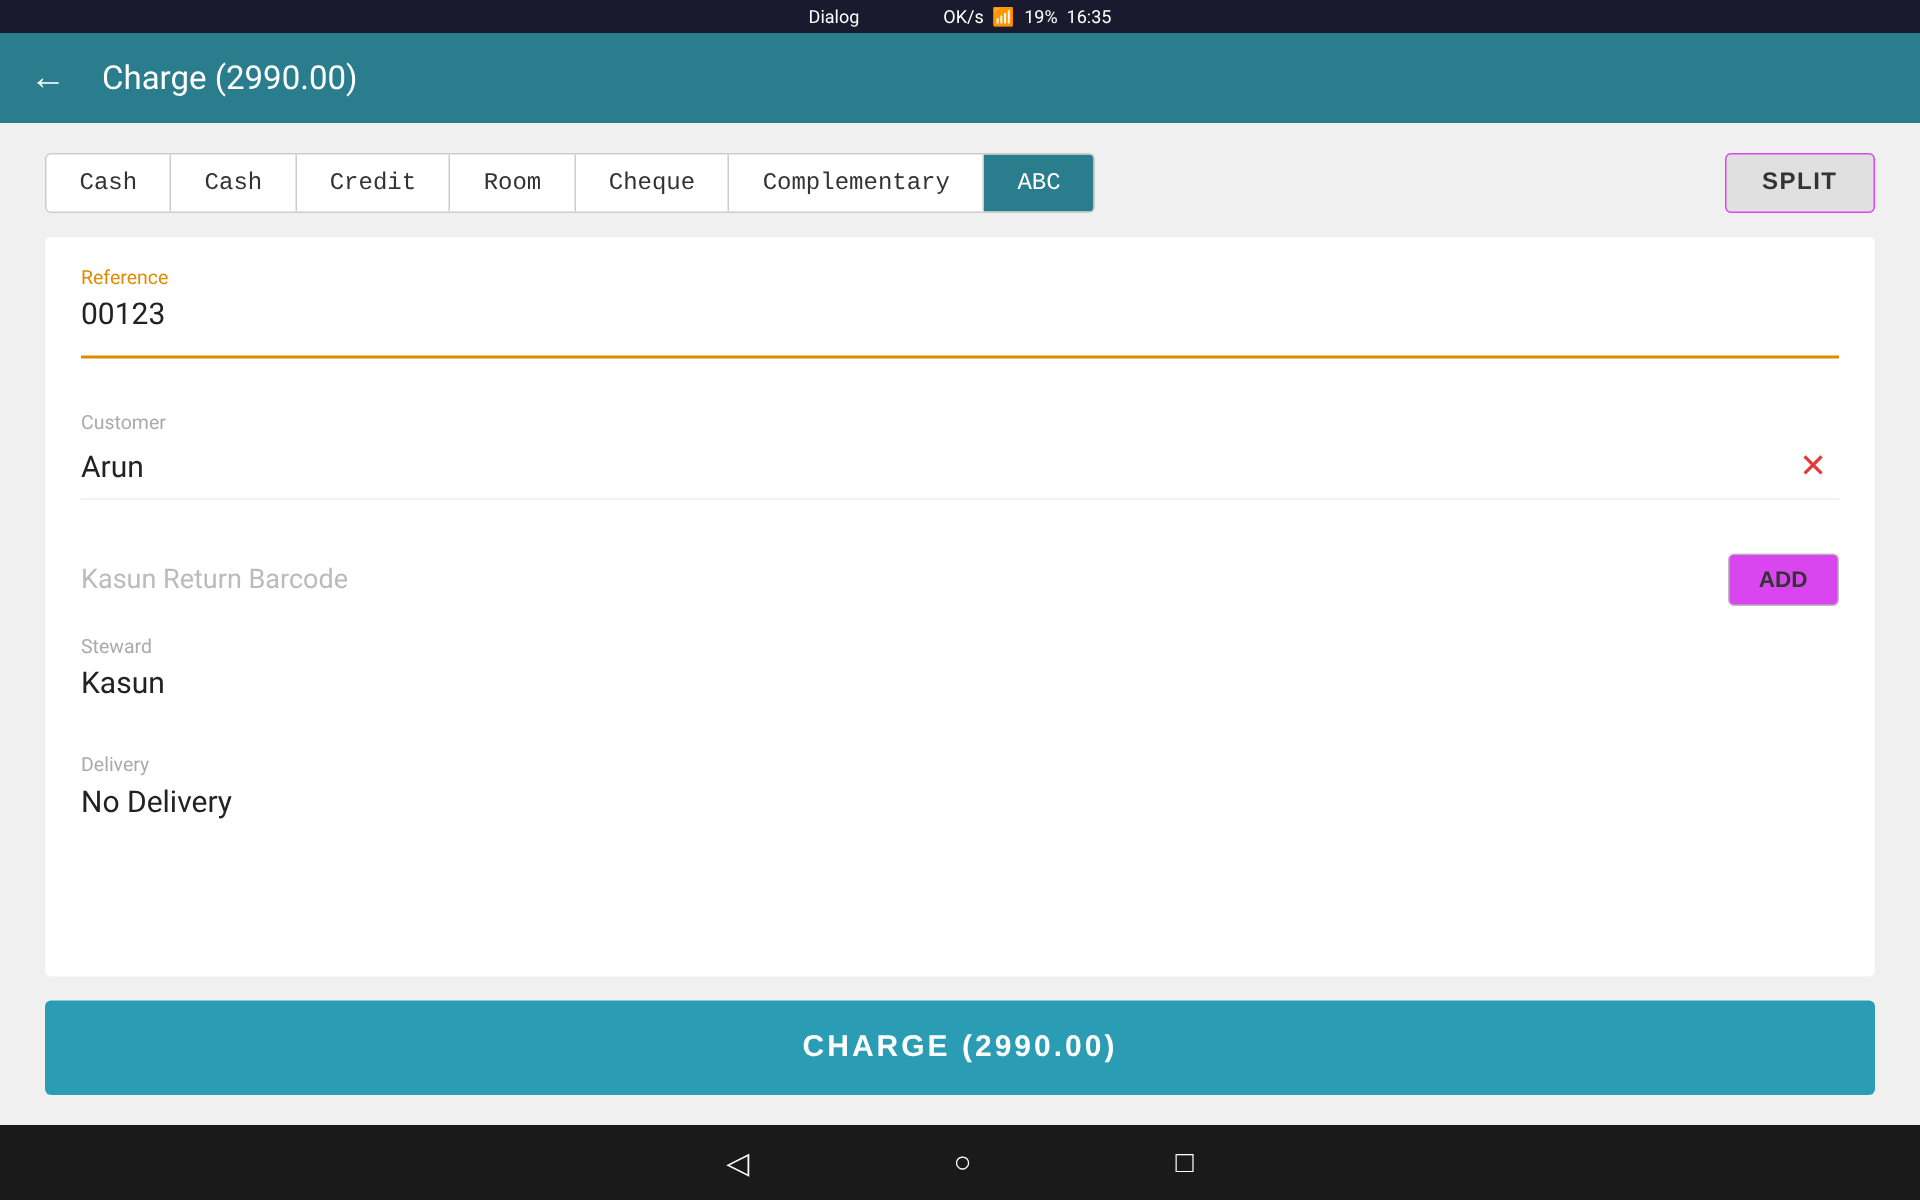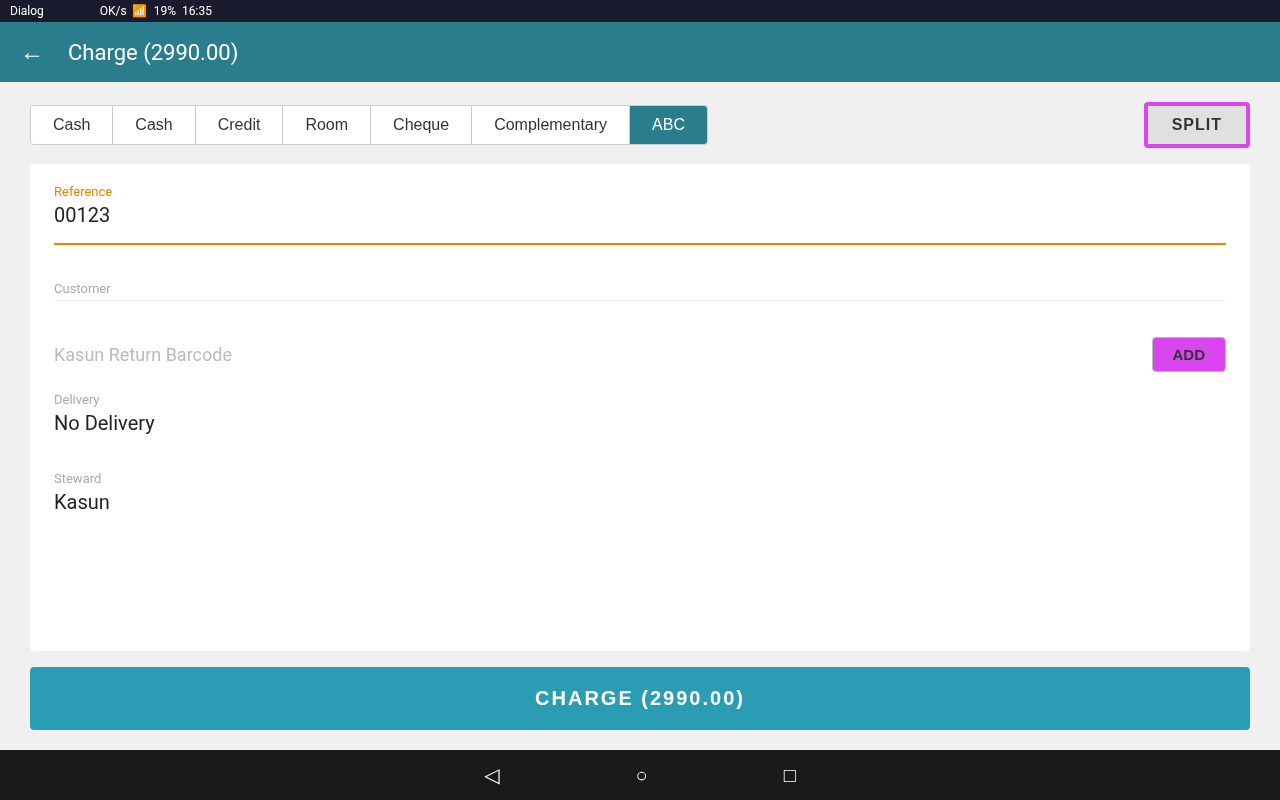--- a/index.html
+++ b/index.html
@@ -14,21 +14,21 @@
     }
 
     
     .status-bar {
       background: #1a1a2e;
       color: #fff;
       font-size: 12px;
       height: 22px;
       display: flex;
       align-items: center;
-      justify-content: flex-start;
+      justify-content: center;
       padding: 0 10px;
       gap: 32px;
     }
     .status-bar-left { font-size: 12px; }
     .status-bar-right {
       display: flex;
       align-items: center;
       gap: 6px;
       font-size: 12px;
       margin-left: 24px;
@@ -85,29 +85,30 @@
       overflow: hidden;
     }
     .tab {
       background: #fff;
       border: none;
       border-right: 1px solid #ccc;
       padding: 10px 22px;
       font-size: 16px;
       cursor: pointer;
       color: #333;
+      font-family: Liberation Mono, monospace;
     }
     .tab:last-child { border-right: none; }
     .tab.active {
       background: #2a7d8c;
       color: #fff;
     }
     .split-btn {
       background: #e0e0e0;
-      border: 4px solid #d946ef;
+      border: 1px solid #d946ef;
       border-radius: 4px;
       padding: 10px 24px;
       font-size: 16px;
       font-weight: 600;
       cursor: pointer;
       color: #333;
       letter-spacing: 1px;
     }
 
     
@@ -266,36 +267,40 @@
 
   <div class="form-area">
 
     <div class="field-group">
       <div class="field-label">Reference</div>
       <div class="field-value">00123</div>
     </div>
 
     <div class="field-group">
       <div class="field-label gray" style="color:#aaa;">Customer</div>
+      <div class="field-row">
+        <span class="customer-value">Arun</span>
+        <button class="clear-btn">✕</button>
+      </div>
       <hr class="divider">
     </div>
 
     <div class="barcode-row">
       <span class="barcode-placeholder">Kasun Return Barcode</span>
       <button class="add-btn">ADD</button>
     </div>
 
     <div class="field-group">
+      <div class="field-label-gray">Steward</div>
+      <div class="field-text">Kasun</div>
+    </div>
+
+    <div class="field-group">
       <div class="field-label-gray">Delivery</div>
       <div class="field-text">No Delivery</div>
-    </div>
-
-    <div class="field-group">
-      <div class="field-label-gray">Steward</div>
-      <div class="field-text">Kasun</div>
     </div>
 
   </div>
 
   <div style="padding-top: 16px;">
     <button class="charge-btn">CHARGE (2990.00)</button>
   </div>
 
 </div>
 

